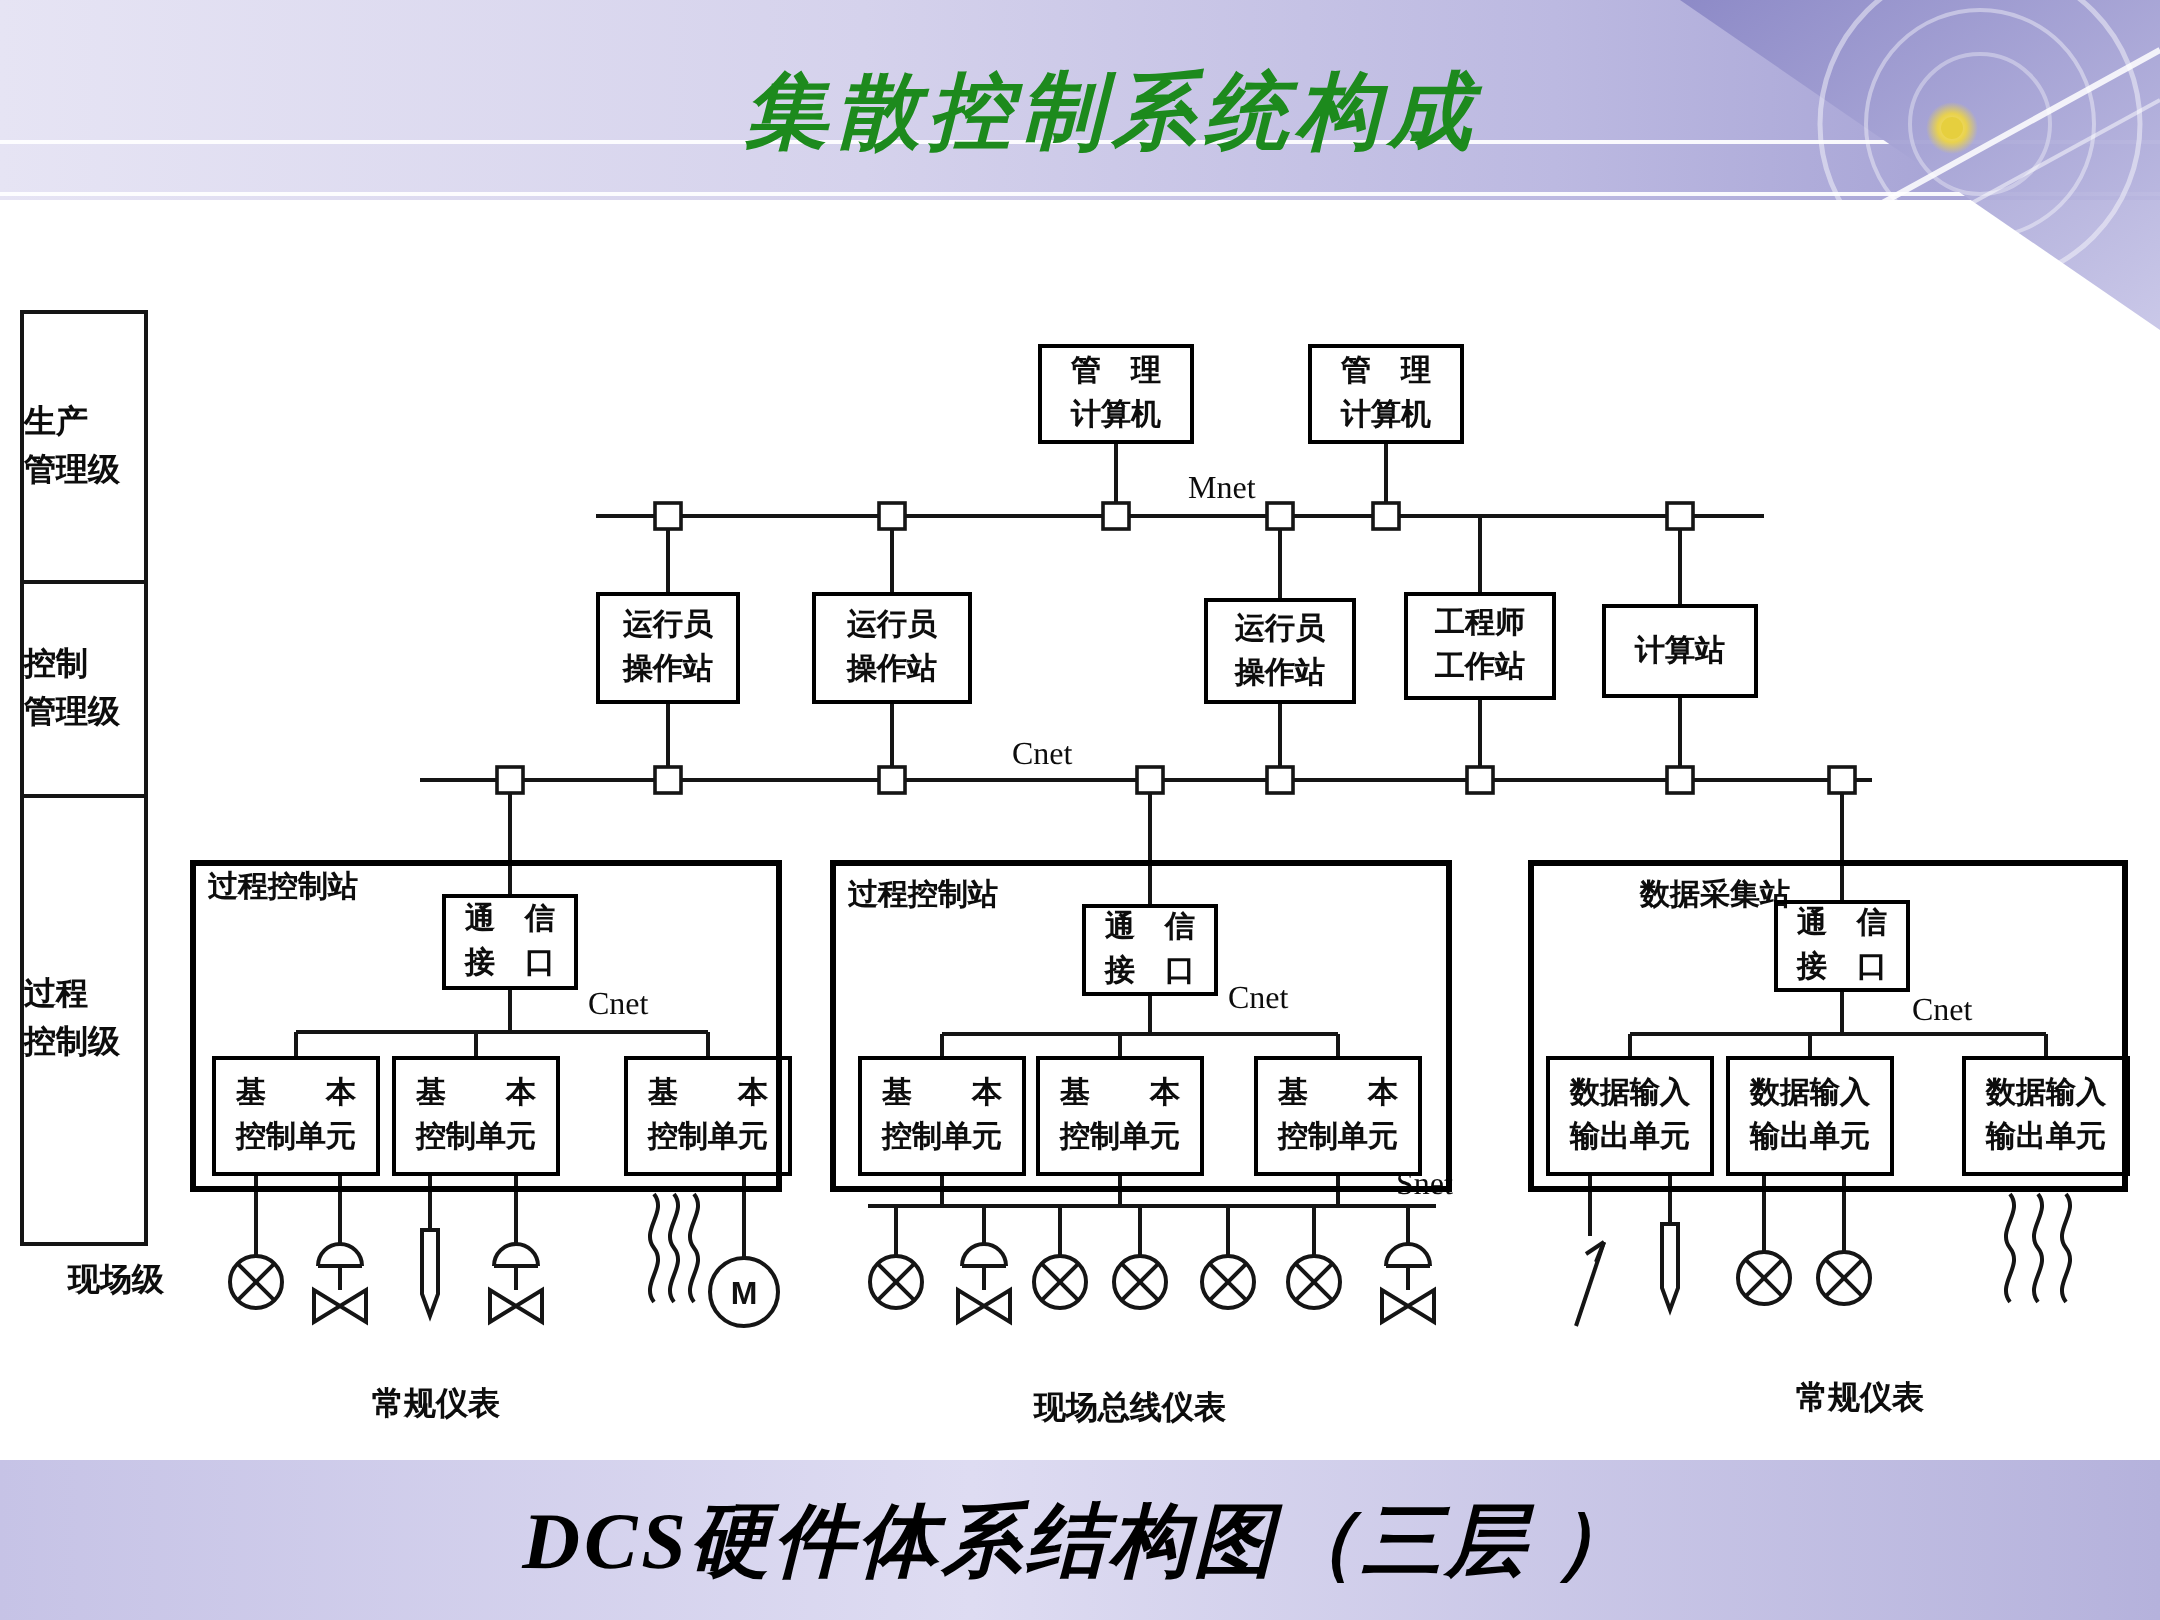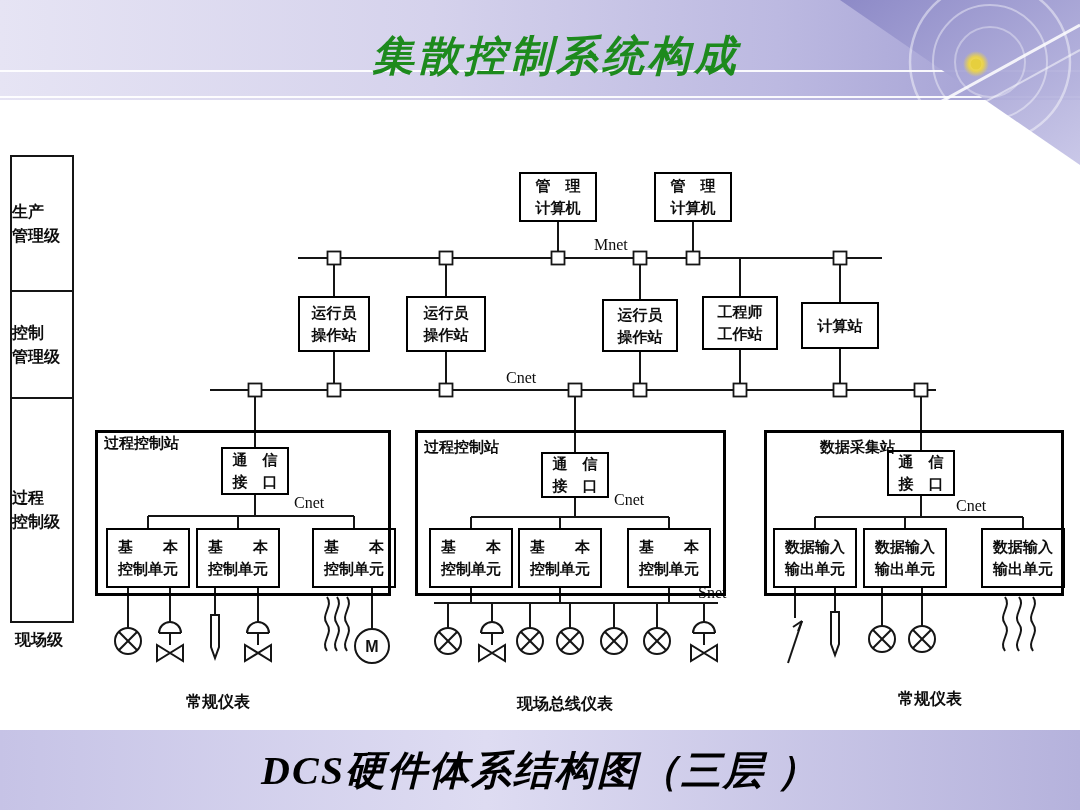--- a/index.html
+++ b/index.html
@@ -265,21 +265,21 @@
     </div>
     <div class="cell" style="flex:0 0 105px">
       <span>控制</span>
       <span>管理级</span>
     </div>
     <div class="cell">
       <span>过程</span>
       <span>控制级</span>
     </div>
   </div>
-  <div class="lbl center" style="left:7px;top:630px;width:64px;font-size:16px">现场级</div>
+  <div class="lbl center" style="left:26px;top:630px;width:64px;font-size:16px">现场级</div>
 
   <div class="bx" style="left:519px;top:172px;width:78px;height:50px">
     <span>管　理</span>
     <span>计算机</span>
   </div>
   <div class="bx" style="left:654px;top:172px;width:78px;height:50px">
     <span>管　理</span>
     <span>计算机</span>
   </div>
 

